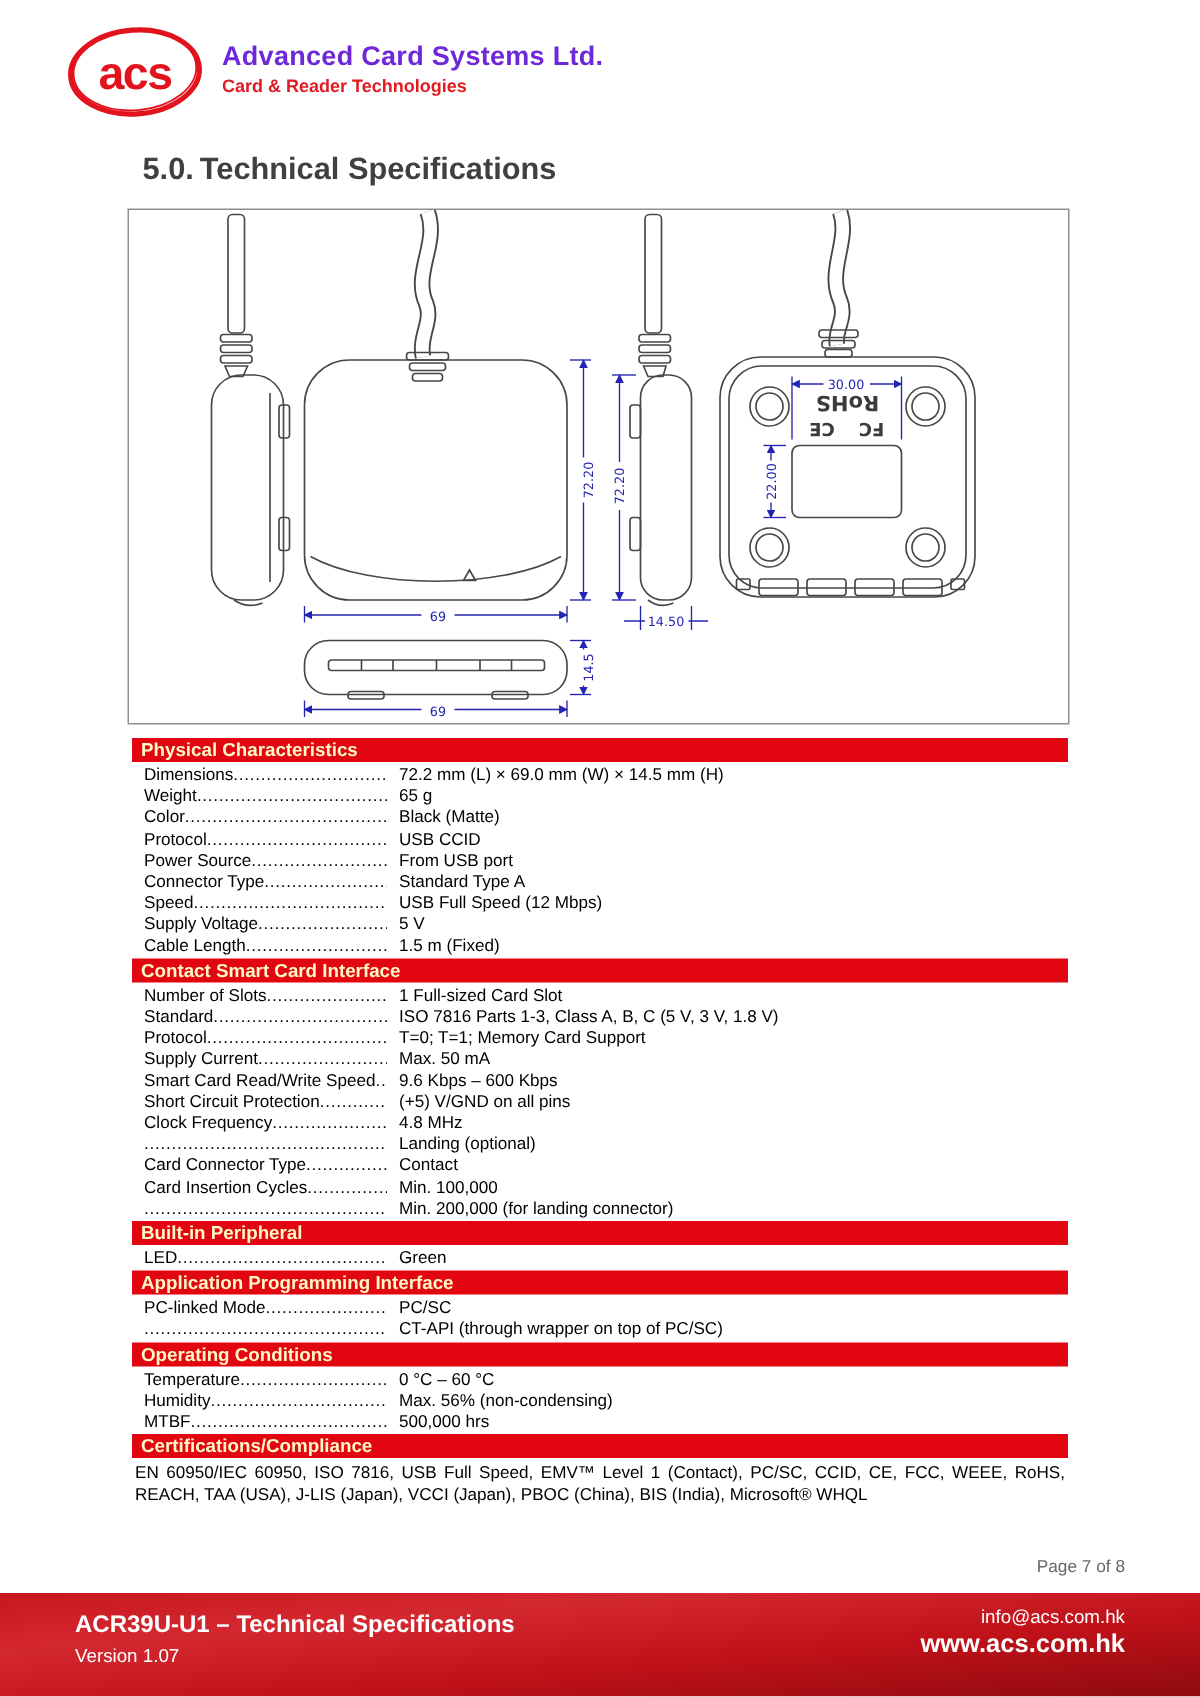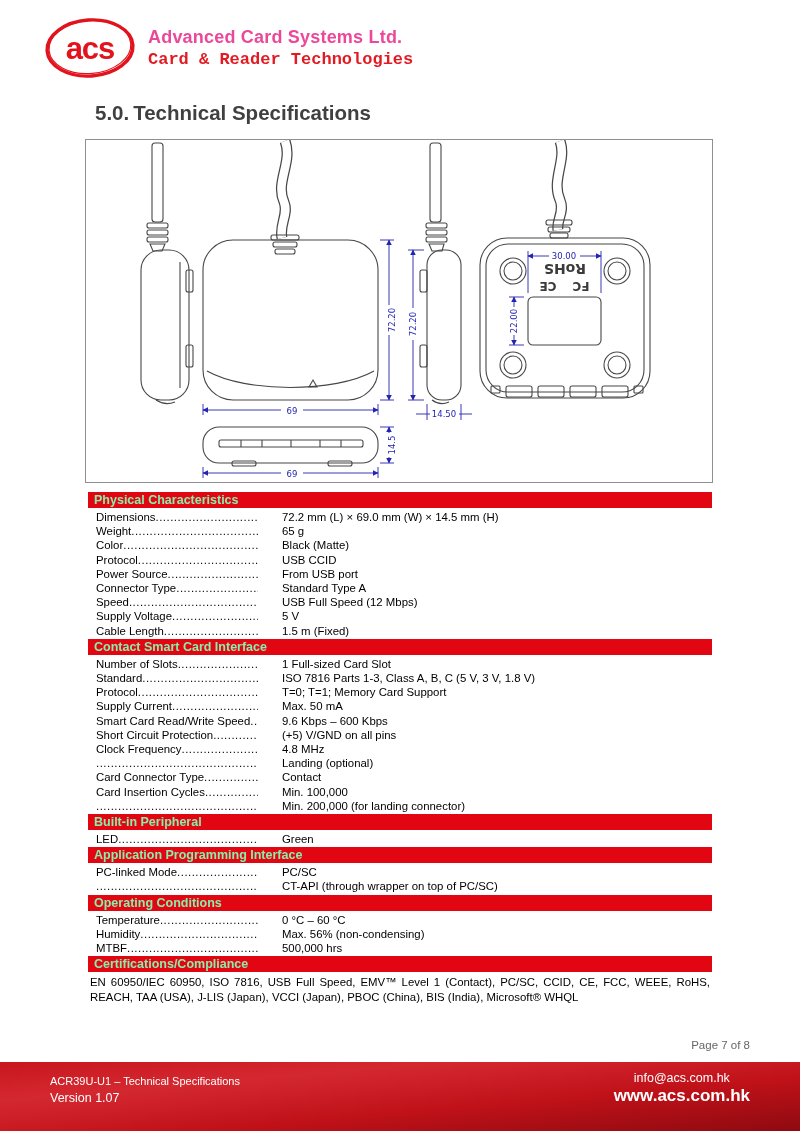--- a/index.html
+++ b/index.html
@@ -3,54 +3,54 @@
 <meta charset="utf-8">
 <style>
   html,body{margin:0;padding:0;}
   body{
     width:800px;height:1131px;position:relative;background:#fff;
     font-family:"Liberation Sans",sans-serif;color:#000;overflow:hidden;
   }
   
   .brand{position:absolute;left:42px;top:14px;display:flex;align-items:flex-start;}
   .brand-text{margin-left:10px;padding-top:13px;}
-  .brand-name{font-size:18px;font-weight:bold;color:#ec4899;letter-spacing:.2px;}
-  .brand-tagline{font-size:17px;font-weight:600;color:#e21b23;margin-top:2px;font-family:Liberation Mono, monospace;}
+  .brand-name{font-size:18px;font-weight:bold;color:#6d28d9;letter-spacing:.2px;}
+  .brand-tagline{font-size:12px;font-weight:600;color:#e21b23;margin-top:2px;}
   
   .page-title{position:absolute;left:95px;top:101px;font-size:20.5px;font-weight:bold;color:#404040;}
   .page-title .num{margin-right:4px;}
   
   .drawing-box{position:absolute;left:85px;top:139px;width:626px;height:342px;border:1px solid #8f8f8f;background:#fff;}
   .dimtxt{font-family:"DejaVu Sans",sans-serif;font-size:8.5px;fill:#2424b2;}
   .marktxt{font-family:"DejaVu Sans",sans-serif;fill:#3b3b3b;}
   
   .spec-table{position:absolute;left:88px;top:491px;width:624px;}
   .sec-header{
-    background:#e20613;color:#86efac;font-weight:bold;font-size:12.5px;
+    background:#e20613;color:#fef9c3;font-weight:bold;font-size:12.5px;
     height:16px;line-height:16px;padding-left:6px;margin:1px 0 2px 0;
   }
   .spec-row{display:flex;font-size:11.4px;line-height:14.2px;padding-left:8px;white-space:nowrap;}
   .spec-labelcell{display:flex;width:162px;overflow:hidden;flex:0 0 162px;}
   .spec-label{flex:0 0 auto;}
   .leader{flex:1 1 auto;overflow:hidden;white-space:nowrap;color:#000;}
   .leader::after{content:"..................................................................................";letter-spacing:.5px;}
-  .spec-value{margin-left:24px;text-align:center;}
+  .spec-value{margin-left:8px;text-align:center;}
   .sec-text{font-size:11.4px;line-height:14.6px;text-align:justify;padding:1px 2px 2px 2px;}
   
   .page-info{position:absolute;right:50px;top:1039px;font-size:11.5px;color:#666;}
   .footer{
     position:absolute;left:0;bottom:0;width:800px;height:69px;
     background:linear-gradient(175deg,#c8161d 0%,#d42830 28%,#c01119 62%,#8e0a10 100%);
     color:#fff;
   }
   .footer-left{position:absolute;left:50px;top:13px;}
-  .footer-doc{font-size:11px;font-weight:normal;}
+  .footer-doc{font-size:16px;font-weight:bold;}
   .footer-ver{font-size:12.5px;margin-top:4px;}
   .footer-right{position:absolute;right:50px;top:9px;text-align:right;}
-  .footer-mail{font-size:12.5px;text-align:center;}
+  .footer-mail{font-size:12.5px;}
   .footer-web{font-size:17px;font-weight:bold;margin-top:1px;}
 </style>
 </head>
 <body>
 
 <div class="brand">
   <svg width="96" height="68" viewBox="0 0 96 68">
     <ellipse cx="48" cy="34" rx="43" ry="28" fill="none" stroke="#e2131d" stroke-width="3.4" transform="rotate(-4 48 34)"></ellipse>
     <ellipse cx="48" cy="33" rx="41" ry="26.5" fill="none" stroke="#e2131d" stroke-width="1.2" transform="rotate(-5 48 34)"></ellipse>
     <text x="48" y="45" text-anchor="middle" font-family="Liberation Sans,sans-serif" font-weight="bold" font-size="31" fill="#e2131d" letter-spacing="-1">acs</text>

